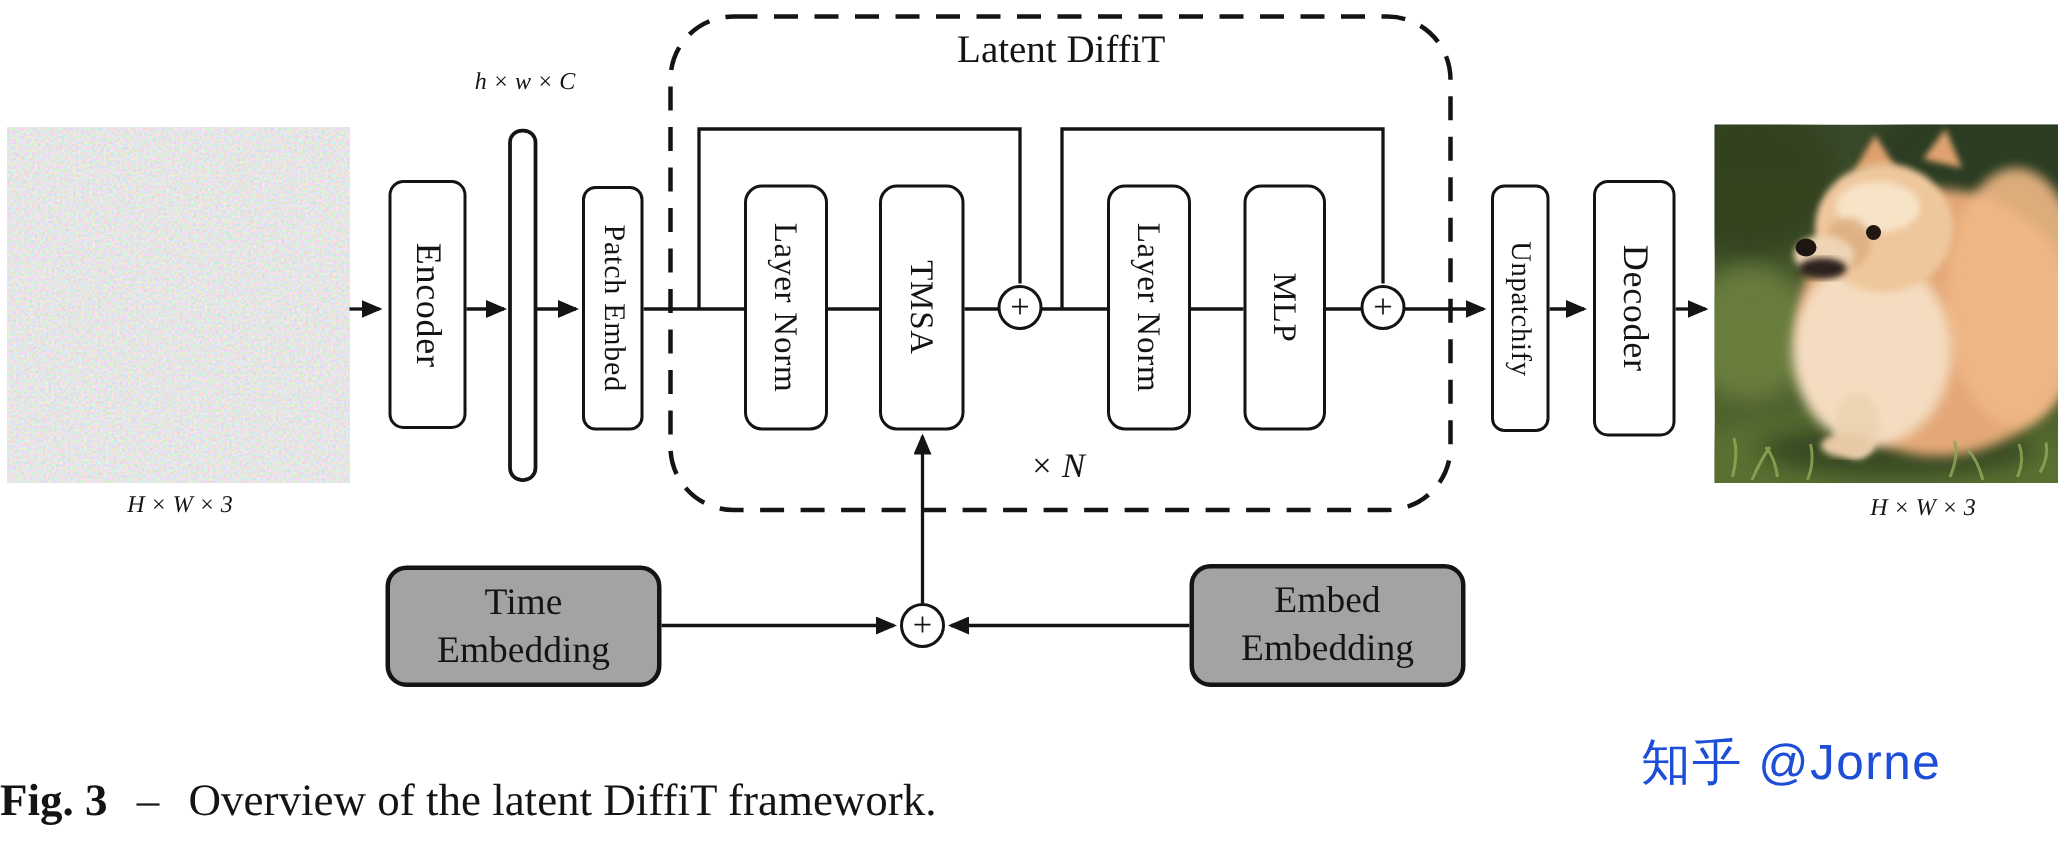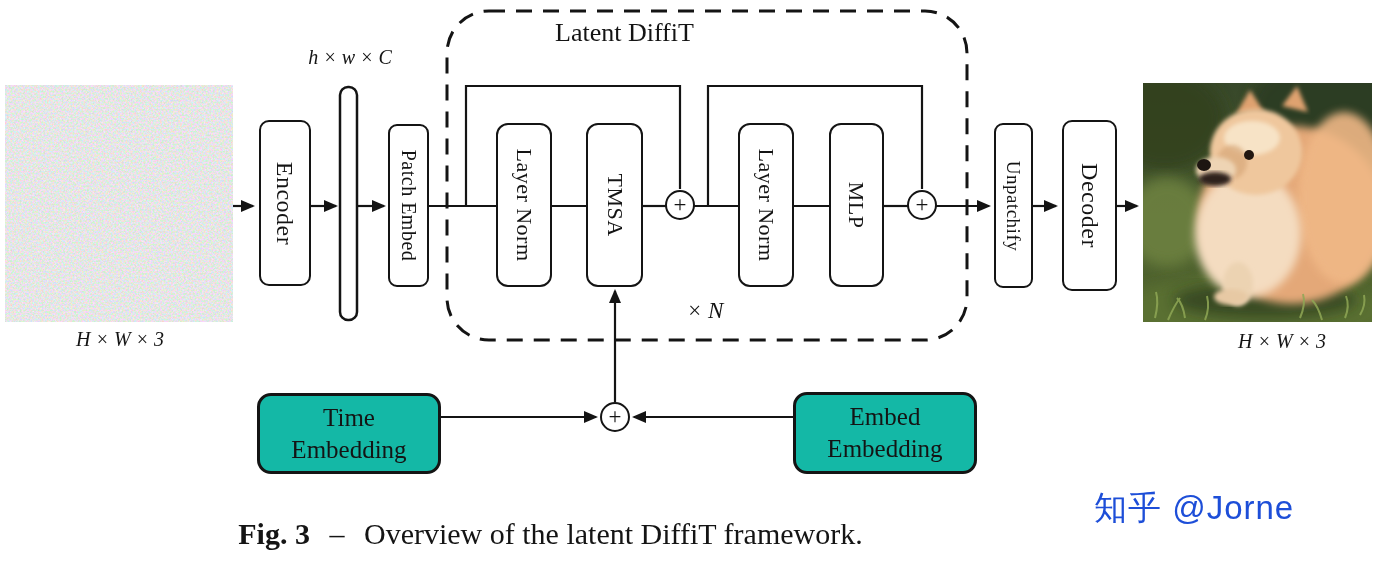--- a/index.html
+++ b/index.html
@@ -2,32 +2,32 @@
 <html><head>
 <meta charset="utf-8">
 <style>
   html,body{margin:0;padding:0;background:#ffffff;}
   #canvas{position:relative;width:1379px;height:563px;background:#ffffff;overflow:hidden;
           font-family:"Liberation Serif","DejaVu Serif",serif;color:#141414;}
   #artwork{position:absolute;left:0;top:0;z-index:1;}
   .node{position:absolute;z-index:2;background:#ffffff;border:2.5px solid #141414;
         display:flex;align-items:center;justify-content:center;box-sizing:border-box;}
   .vtext{transform:rotate(90deg);white-space:nowrap;letter-spacing:.5px;}
-  .embed-box{position:absolute;z-index:2;background:#14b8a6;border:3px solid #141414;border-radius:14px;
+  .embed-box{position:absolute;z-index:2;background:#a3a3a3;border:3px solid #141414;border-radius:14px;
         display:flex;flex-direction:column;align-items:center;justify-content:center;
-        box-sizing:border-box;font-size:25px;line-height:1.28;margin-top:16px;}
+        box-sizing:border-box;font-size:25px;line-height:1.28;}
   .plus-circle{position:absolute;z-index:3;width:30px;height:30px;border:2.5px solid #141414;border-radius:50%;
         background:#ffffff;display:flex;align-items:center;justify-content:center;
         font-size:23px;line-height:1;box-sizing:border-box;padding-bottom:2px;}
-  .mathlabel{position:absolute;z-index:2;font-style:italic;font-size:20px;text-align:center;white-space:nowrap;}
-  .block-title{position:absolute;z-index:2;left:555px;top:16px;width:305px;
+  .mathlabel{position:absolute;z-index:2;font-style:italic;font-size:16px;text-align:center;white-space:nowrap;}
+  .block-title{position:absolute;z-index:2;left:555px;top:16px;width:305px;text-align:center;
         font-size:26px;line-height:1.32;white-space:nowrap;}
   .repeat-label{position:absolute;z-index:2;left:655px;top:298px;width:100px;text-align:center;
         font-style:italic;font-size:23px;}
-  #caption{position:absolute;z-index:2;left:0;top:517px;width:1101px;text-align:center;font-size:30px;}
+  #caption{position:absolute;z-index:2;left:0;top:517px;width:1101px;text-align:left;font-size:30px;}
   #caption .fig{font-weight:bold;margin-right:12px;}
   #caption .sep{margin-right:12px;}
   #watermark{position:absolute;z-index:2;left:1094px;top:486px;font-size:33px;letter-spacing:1px;
         color:#1d4ed8;font-family:"Liberation Sans","DejaVu Sans",sans-serif;white-space:nowrap;}
 </style>
 </head>
 <body>
 
 <div id="canvas">
 

